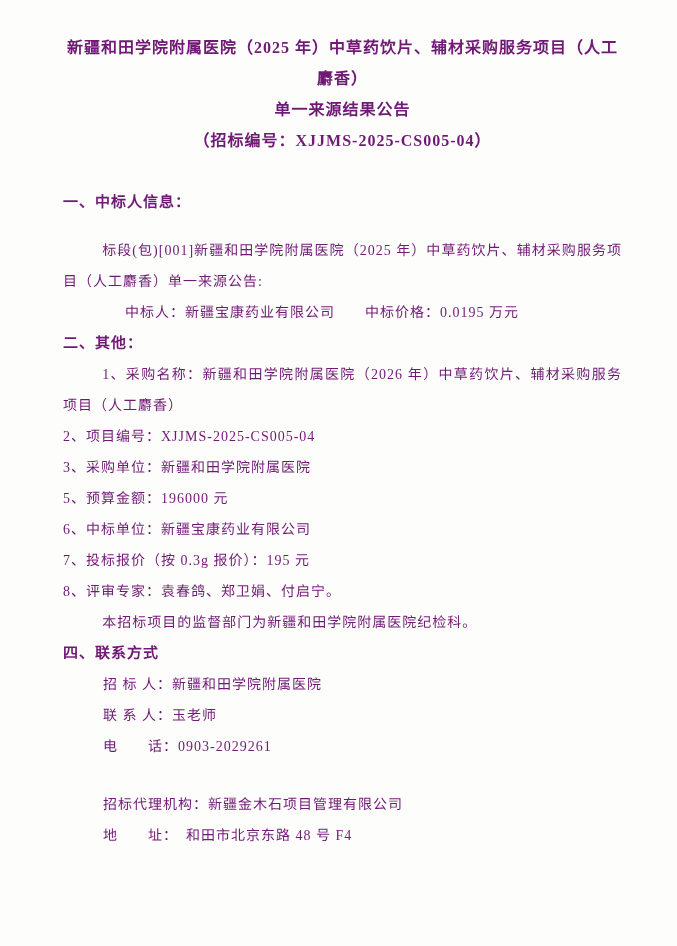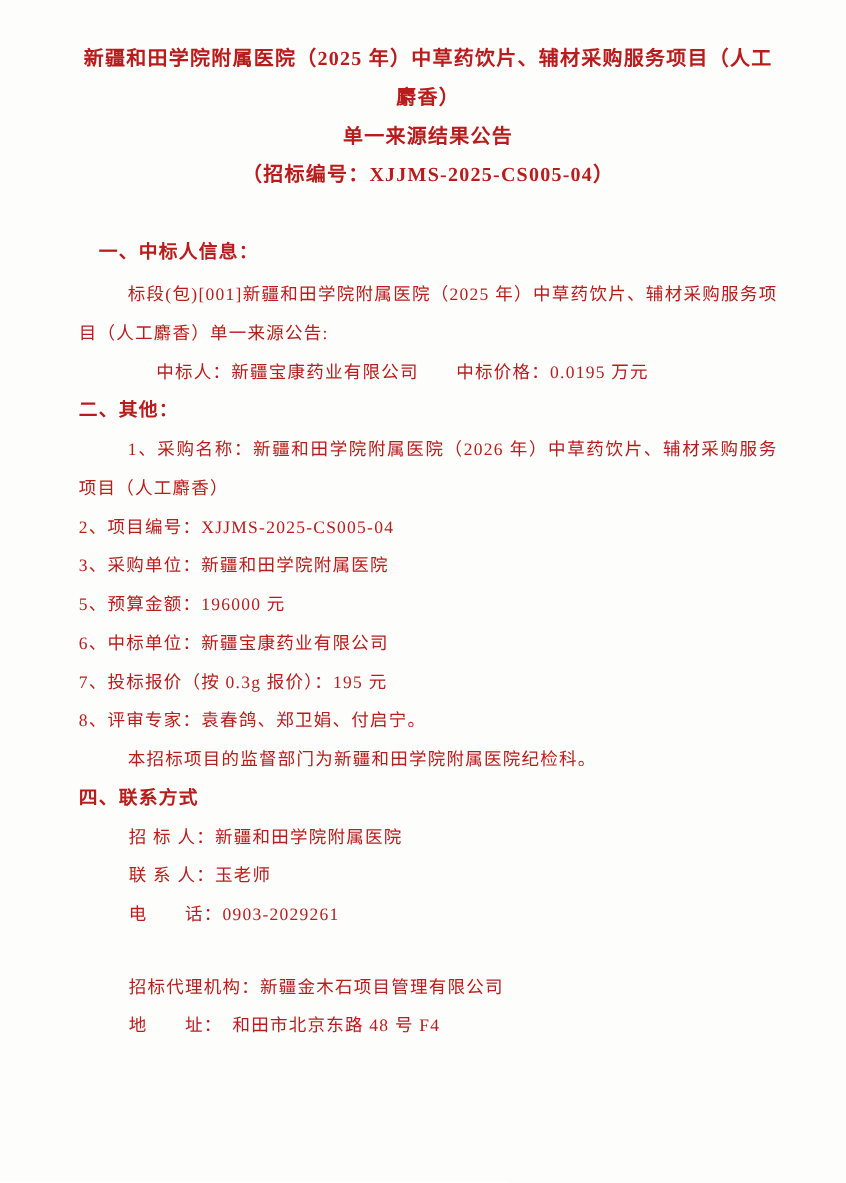--- a/index.html
+++ b/index.html
@@ -6,42 +6,41 @@
     margin: 0;
     padding: 0;
     background: #ffffff;
   }
   .page {
     position: relative;
     width: 677px;
     height: 946px;
     box-sizing: border-box;
     background: #fdfdfc;
-    color: #b91c1c;
+    color: #701a75;
     font-family: "Liberation Serif", "DejaVu Serif", serif;
     padding: 32px 55px 0 63px;
     overflow: hidden;
   }
   .title-line {
     text-align: center;
     font-size: 16px;
     font-weight: bold;
     line-height: 31px;
     letter-spacing: 1px;
   }
   .heading {
     font-size: 15px;
     font-weight: bold;
     line-height: 31px;
     letter-spacing: 1px;
     margin: 0;
   }
   .heading.first {
     margin-top: 31px;
-    margin-left: 16px;
   }
   .body-text {
     font-size: 14px;
     line-height: 31px;
     letter-spacing: 1px;
     margin: 0;
     text-align: justify;
   }
   .indent-first {
     text-indent: 2.8em;
@@ -63,21 +62,21 @@
 </head>
 <body>
 
 <div class="page">
 
   <div class="title-line">新疆和田学院附属医院（2025 年）中草药饮片、辅材采购服务项目（人工麝香）</div>
   <div class="title-line">单一来源结果公告</div>
   <div class="title-line">（招标编号：XJJMS-2025-CS005-04）</div>
 
   <p class="heading first">一、中标人信息：</p>
-  <p class="body-text indent-first" style="margin-top:3px;">标段(包)[001]新疆和田学院附属医院（2025 年）中草药饮片、辅材采购服务项目（人工麝香）单一来源公告:</p>
+  <p class="body-text indent-first" style="margin-top:17px;">标段(包)[001]新疆和田学院附属医院（2025 年）中草药饮片、辅材采购服务项目（人工麝香）单一来源公告:</p>
   <p class="body-text winner-line"><span>中标人：</span><span>新疆宝康药业有限公司</span><span class="price-part">中标价格：</span><span>0.0195 万元</span></p>
 
   <p class="heading">二、其他：</p>
   <p class="body-text indent-first">1、采购名称：新疆和田学院附属医院（2026 年）中草药饮片、辅材采购服务项目（人工麝香）</p>
   <p class="body-text">2、项目编号：XJJMS-2025-CS005-04</p>
   <p class="body-text">3、采购单位：新疆和田学院附属医院</p>
   <p class="body-text">5、预算金额：196000 元</p>
   <p class="body-text">6、中标单位：新疆宝康药业有限公司</p>
   <p class="body-text">7、投标报价（按 0.3g 报价）：195 元</p>
   <p class="body-text">8、评审专家：袁春鸽、郑卫娟、付启宁。</p>

